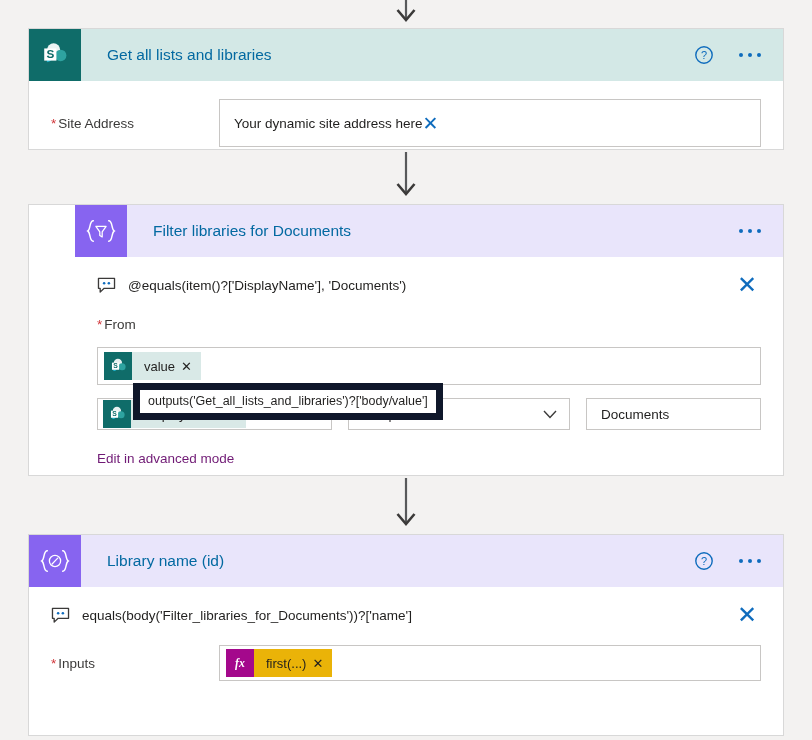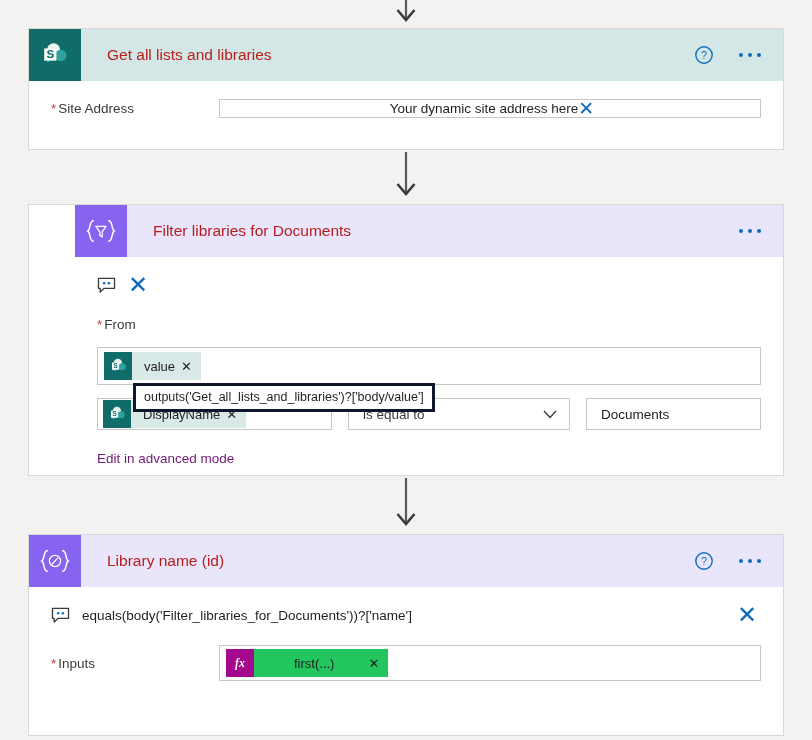--- a/index.html
+++ b/index.html
@@ -58,21 +58,21 @@
     flex: 0 0 52px;
     display: flex;
     align-items: center;
     justify-content: center;
   }
   .icon-tile.sp { background: #0f6c69; }
   .icon-tile.purple { background: #8764f0; }
 
   .card-title {
     font-size: 15.5px;
-    color: #b91c1c;
+    color: #0369a1;
     margin-left: 26px;
     white-space: nowrap;
   }
 
   .header-spacer { flex: 1 1 auto; }
 
   .hdr-icon {
     width: 26px;
     height: 26px;
     margin-right: 8px;
@@ -123,22 +123,22 @@
     align-items: center;
     box-sizing: border-box;
     font-size: 13.5px;
     color: #201f1e;
     padding: 0 10px;
   }
 
   .site-row { padding-top: 18px; }
   .site-input {
     flex: 1 1 auto;
-    height: 19px;
-    justify-content: center;
+    height: 48px;
+    justify-content: flex-start;
     padding-left: 14px;
     padding-right: 10px;
   }
 
   .x-blue {
     color: #0f6cbd;
     font-size: 19px;
     line-height: 1;
     cursor: pointer;
     font-weight: 300;
@@ -208,21 +208,21 @@
     justify-content: center;
   }
   .token .tok-label { padding: 0 6px 0 12px; white-space: nowrap; }
   .token .tok-x {
     font-size: 13px;
     color: #201f1e;
     padding-right: 9px;
     cursor: pointer;
   }
   .token.fx .tok-icon { background: #a4088c; }
-  .token.fx { background: #22c55e; gap: 28px; }
+  .token.fx { background: #eab308; }
 
   
   .cond-row {
     display: flex;
     align-items: center;
     gap: 16px;
     margin: 13px 22px 0 22px;
   }
   .cond-cell {
     border: 1px solid #c8c6c4;
@@ -252,21 +252,21 @@
     color: #701a75;
     padding: 21px 22px 0 22px;
     cursor: pointer;
     display: inline-block;
   }
 
   
   .tooltip {
     position: absolute;
     background: #ffffff;
-    border: 3px solid #0f172a;
+    border: 7px solid #0f172a;
     font-size: 12.5px;
     color: #201f1e;
     padding: 4px 8px 5px 8px;
     white-space: nowrap;
     z-index: 40;
   }
 
   .inputs-row { padding-top: 18px; align-items: center; }
   .inputs-box {
     flex: 1 1 auto;
@@ -351,20 +351,21 @@
     <div class="card-body">
 
       <div class="expr-row">
         <span class="comment-icon">
           <svg width="19" height="17" viewBox="0 0 20 18" aria-hidden="true">
             <path d="M1.5 1.5 h17 v10.5 h-11 l-4.2 4 v-4 h-1.8 z" fill="#ffffff" stroke="#3b3a39" stroke-width="1.4" stroke-linejoin="round"></path>
             <circle cx="7.5" cy="6.7" r="1.35" fill="#0f6cbd"></circle>
             <circle cx="12.5" cy="6.7" r="1.35" fill="#0f6cbd"></circle>
           </svg>
         </span>
+        <span class="expr-text">@equals(item()?['DisplayName'], 'Documents')</span>
         <span class="expr-x">✕</span>
       </div>
 
       <div class="from-label">
         <span class="req">*</span><span>From</span>
       </div>
 
       <div class="from-box">
         <span class="token">
           <span class="tok-icon">

